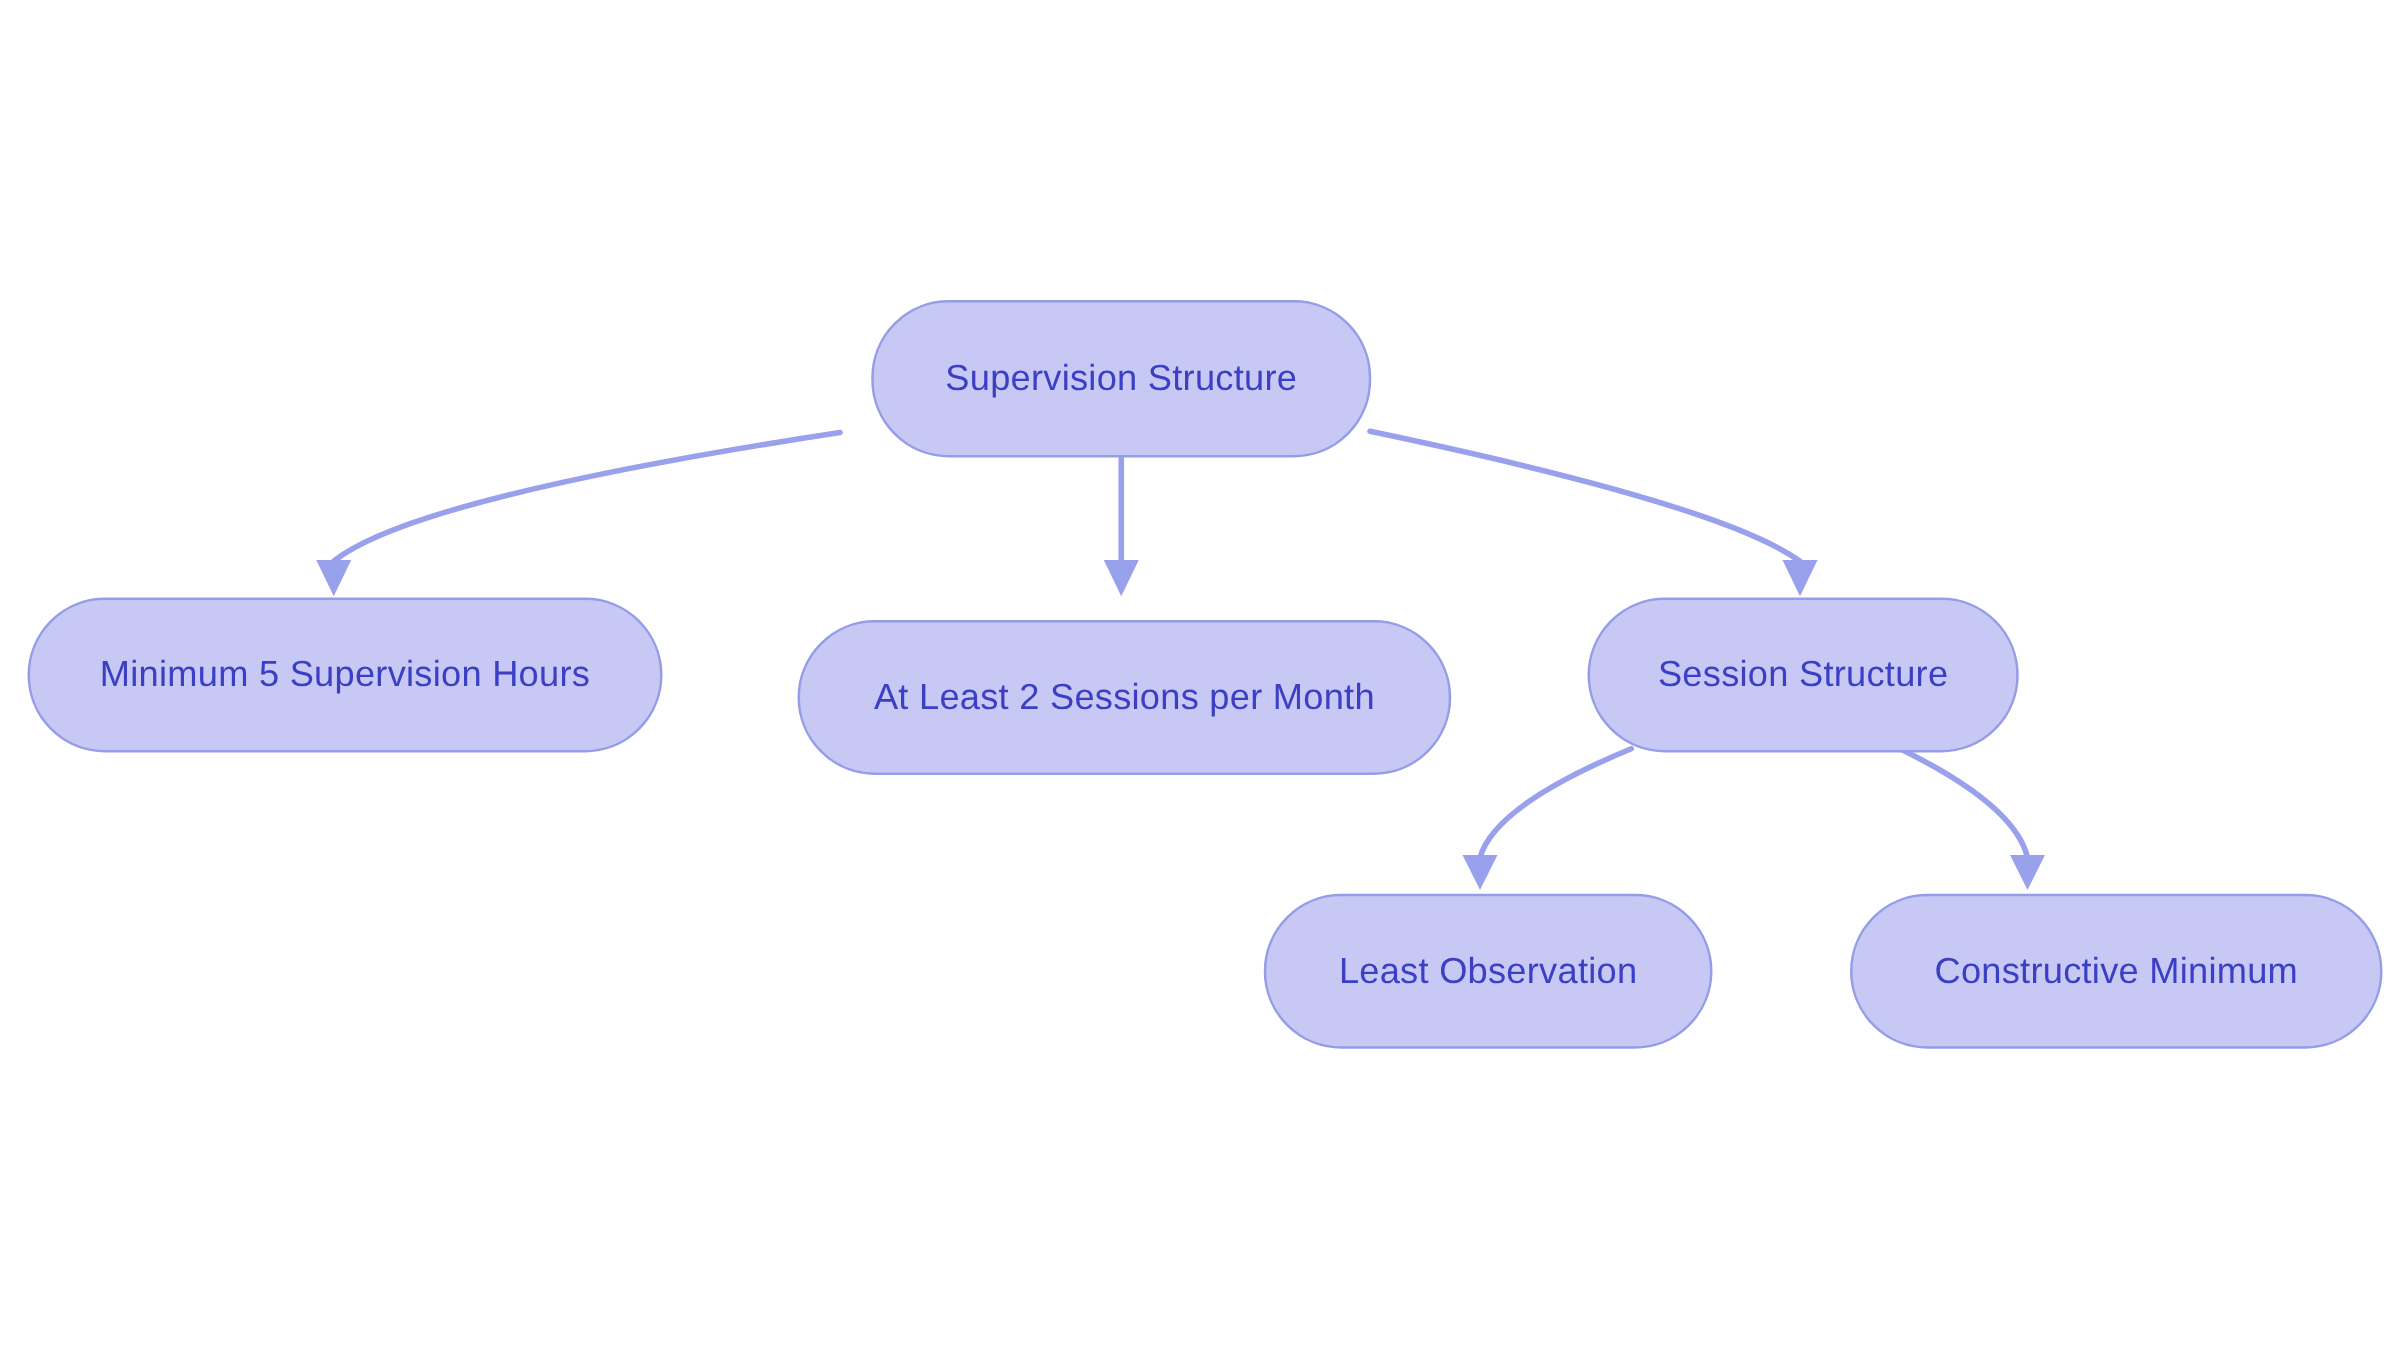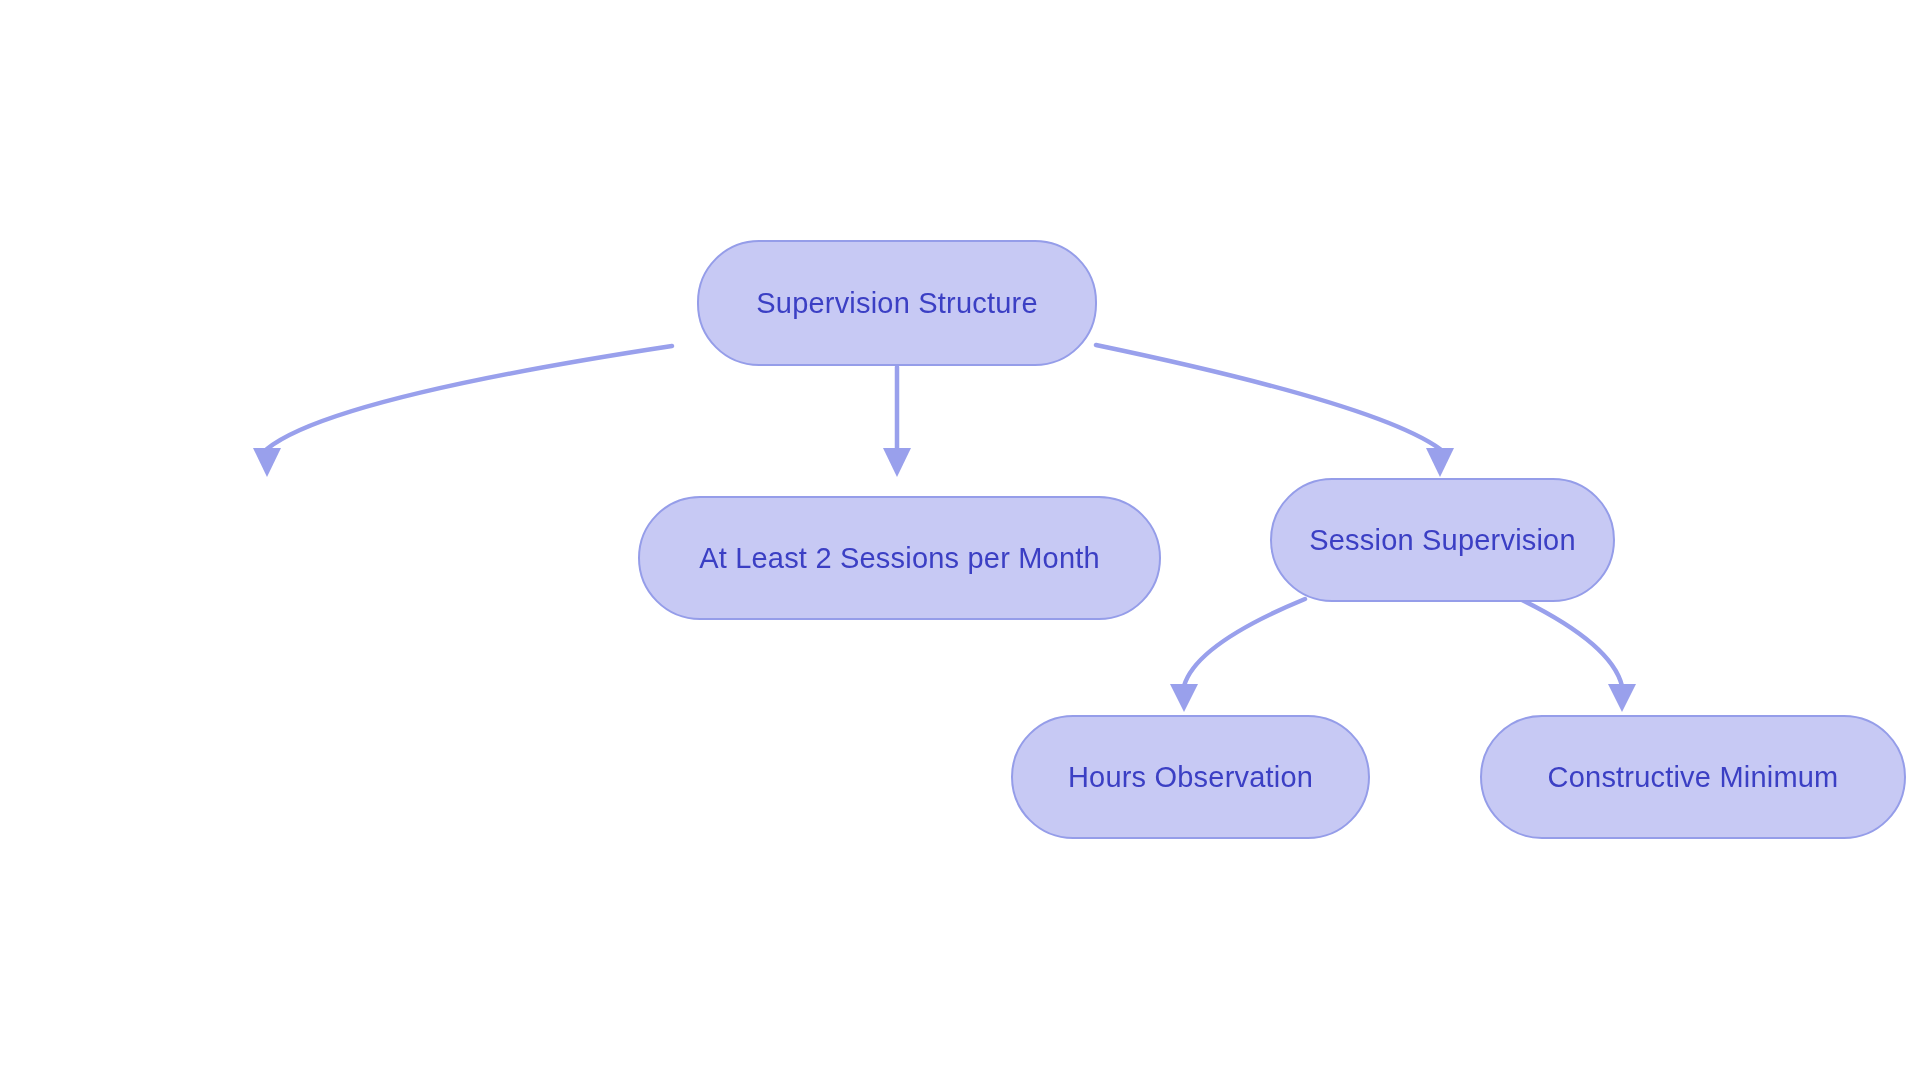--- a/index.html
+++ b/index.html
@@ -85,30 +85,33 @@
     <g>
       <path class="edge-line" d="M 1520 599 Q 1612 644 1622 686"></path>
       <polygon class="edge-head" points="1608,684 1636,684 1622,712"></polygon>
     </g>
   </svg>
 
   <div class="node n-root">
     <span>Supervision Structure</span>
   </div>
 
+  <div class="node n-minhours">
+    <span>Minimum 5 Supervision Hours</span>
+  </div>
 
   <div class="node n-sessions">
     <span>At Least 2 Sessions per Month</span>
   </div>
 
   <div class="node n-activ">
-    <span>Session Supervision</span>
+    <span>Session Structure</span>
   </div>
 
   <div class="node n-observ">
-    <span>Hours Observation</span>
+    <span>Least Observation</span>
   </div>
 
   <div class="node n-feedback">
     <span>Constructive Minimum</span>
   </div>
 
 </div>
 
 </body></html>

